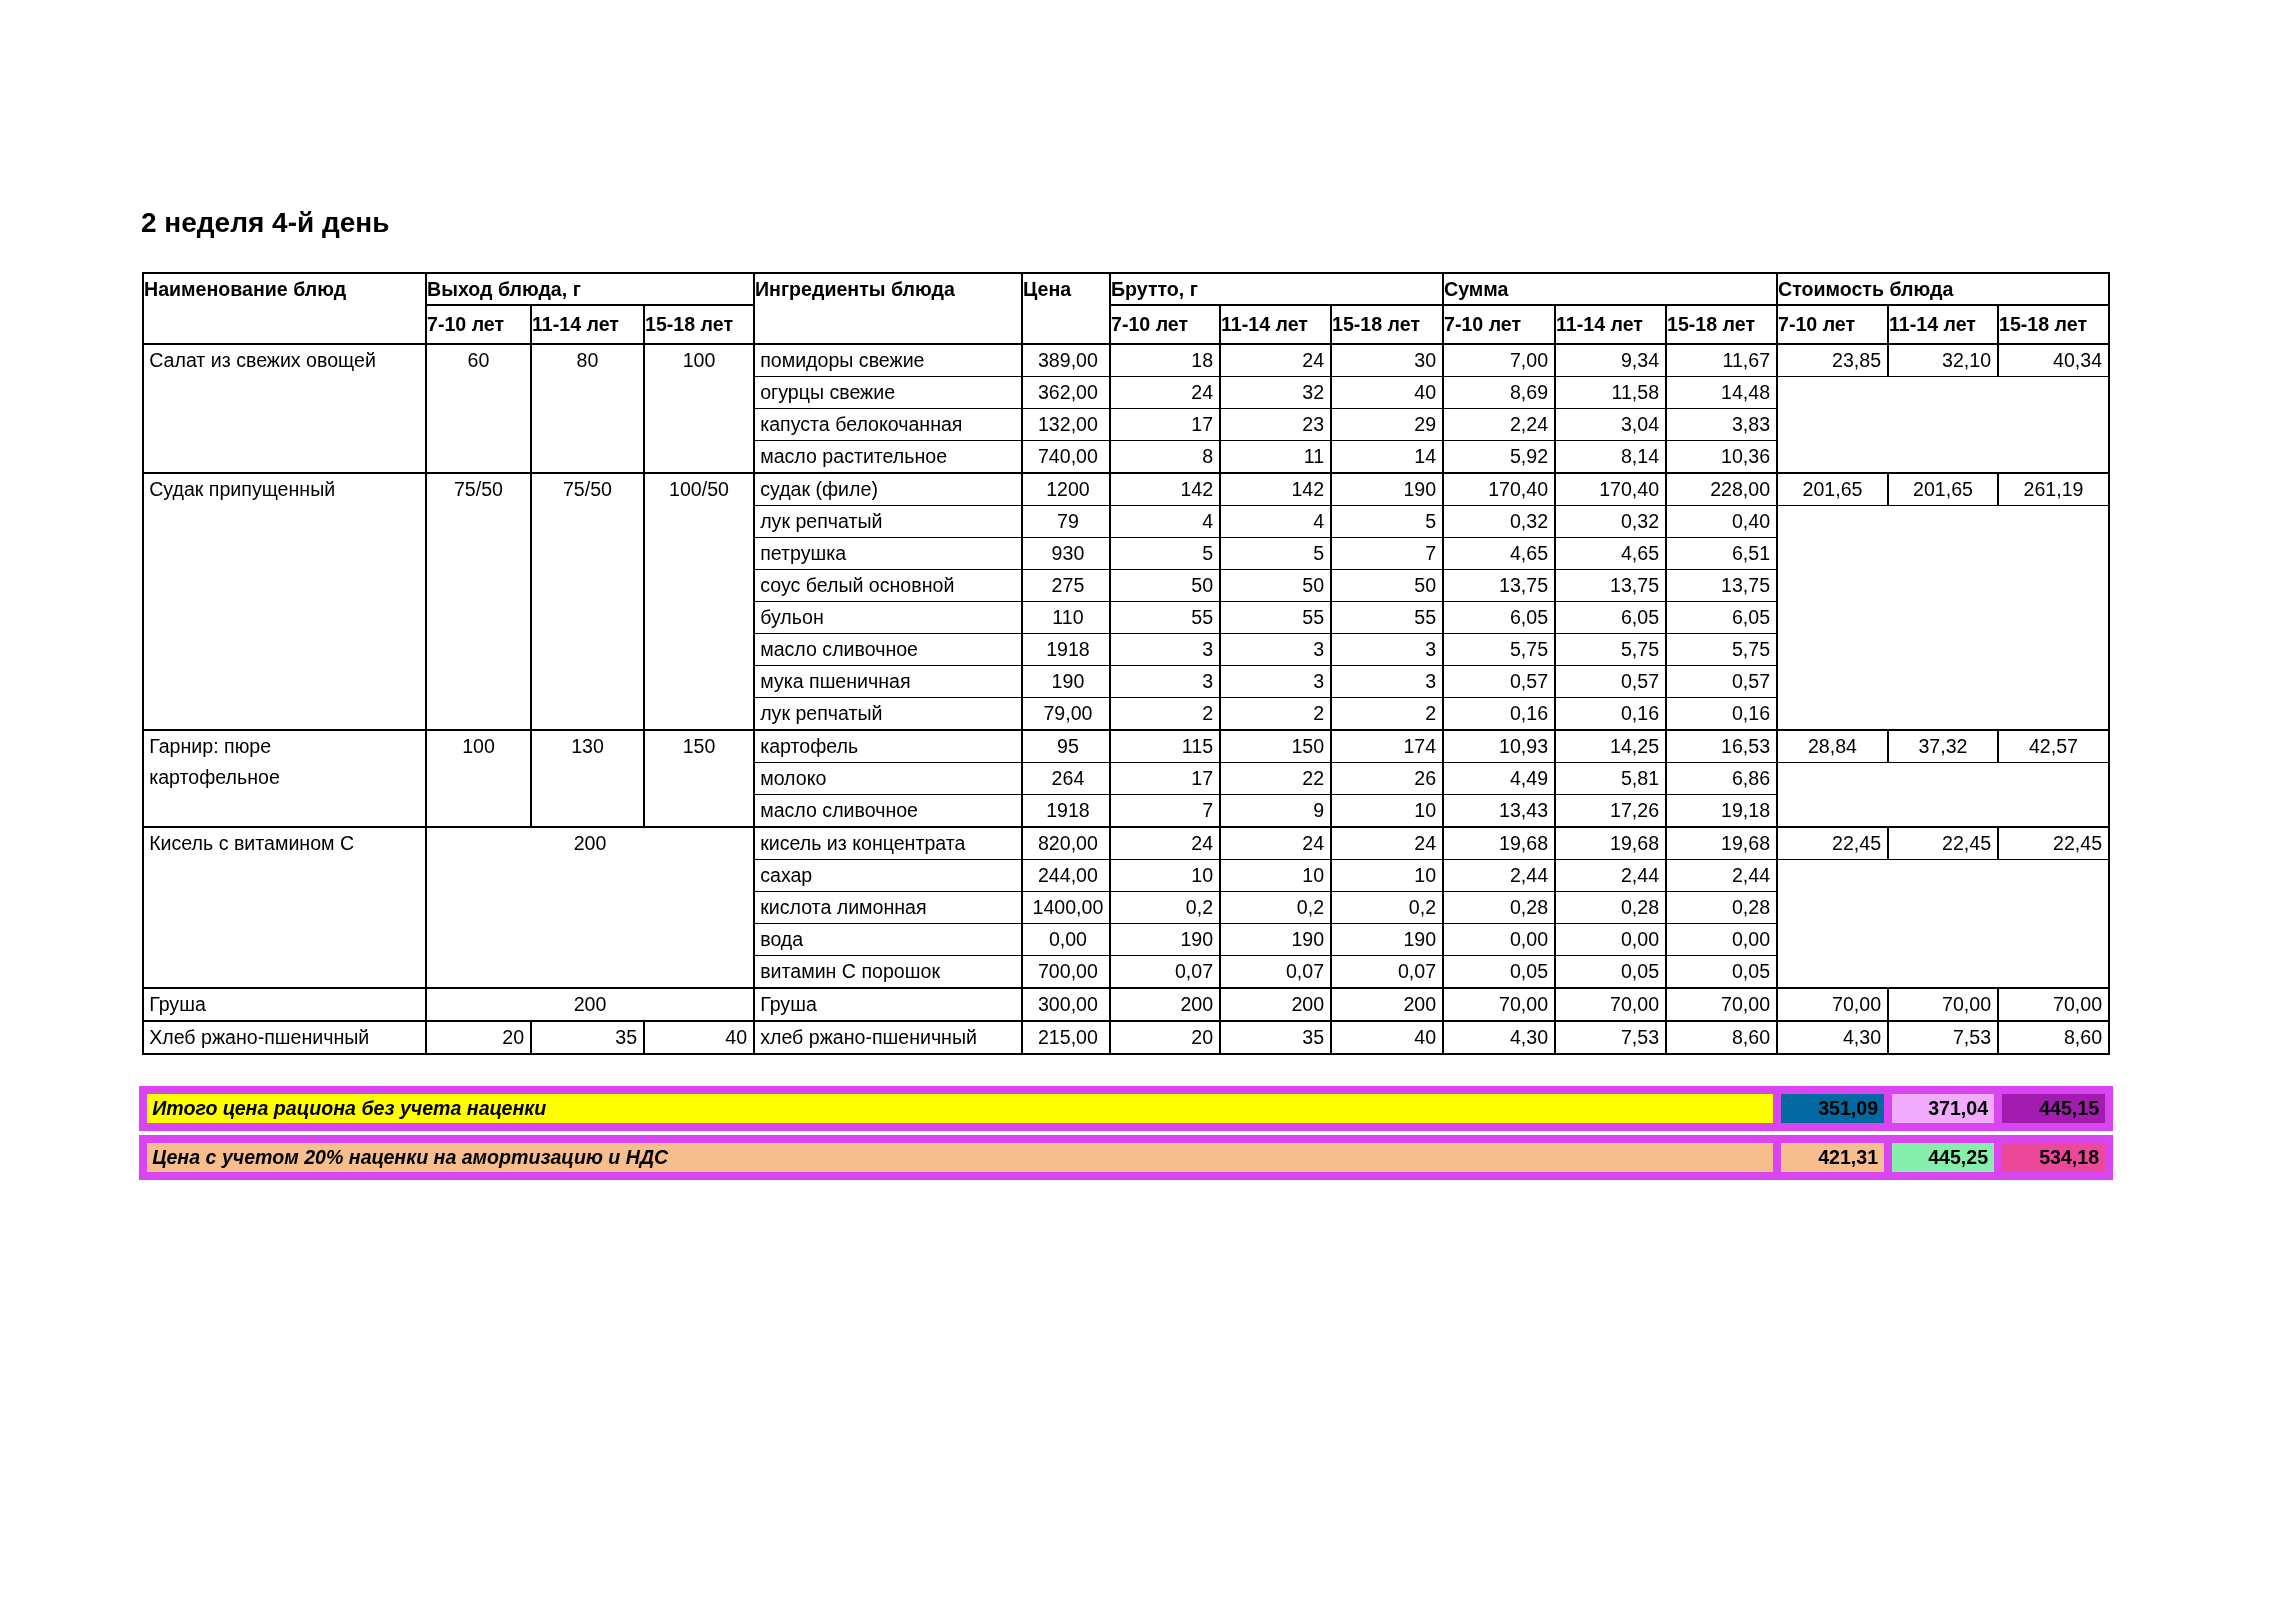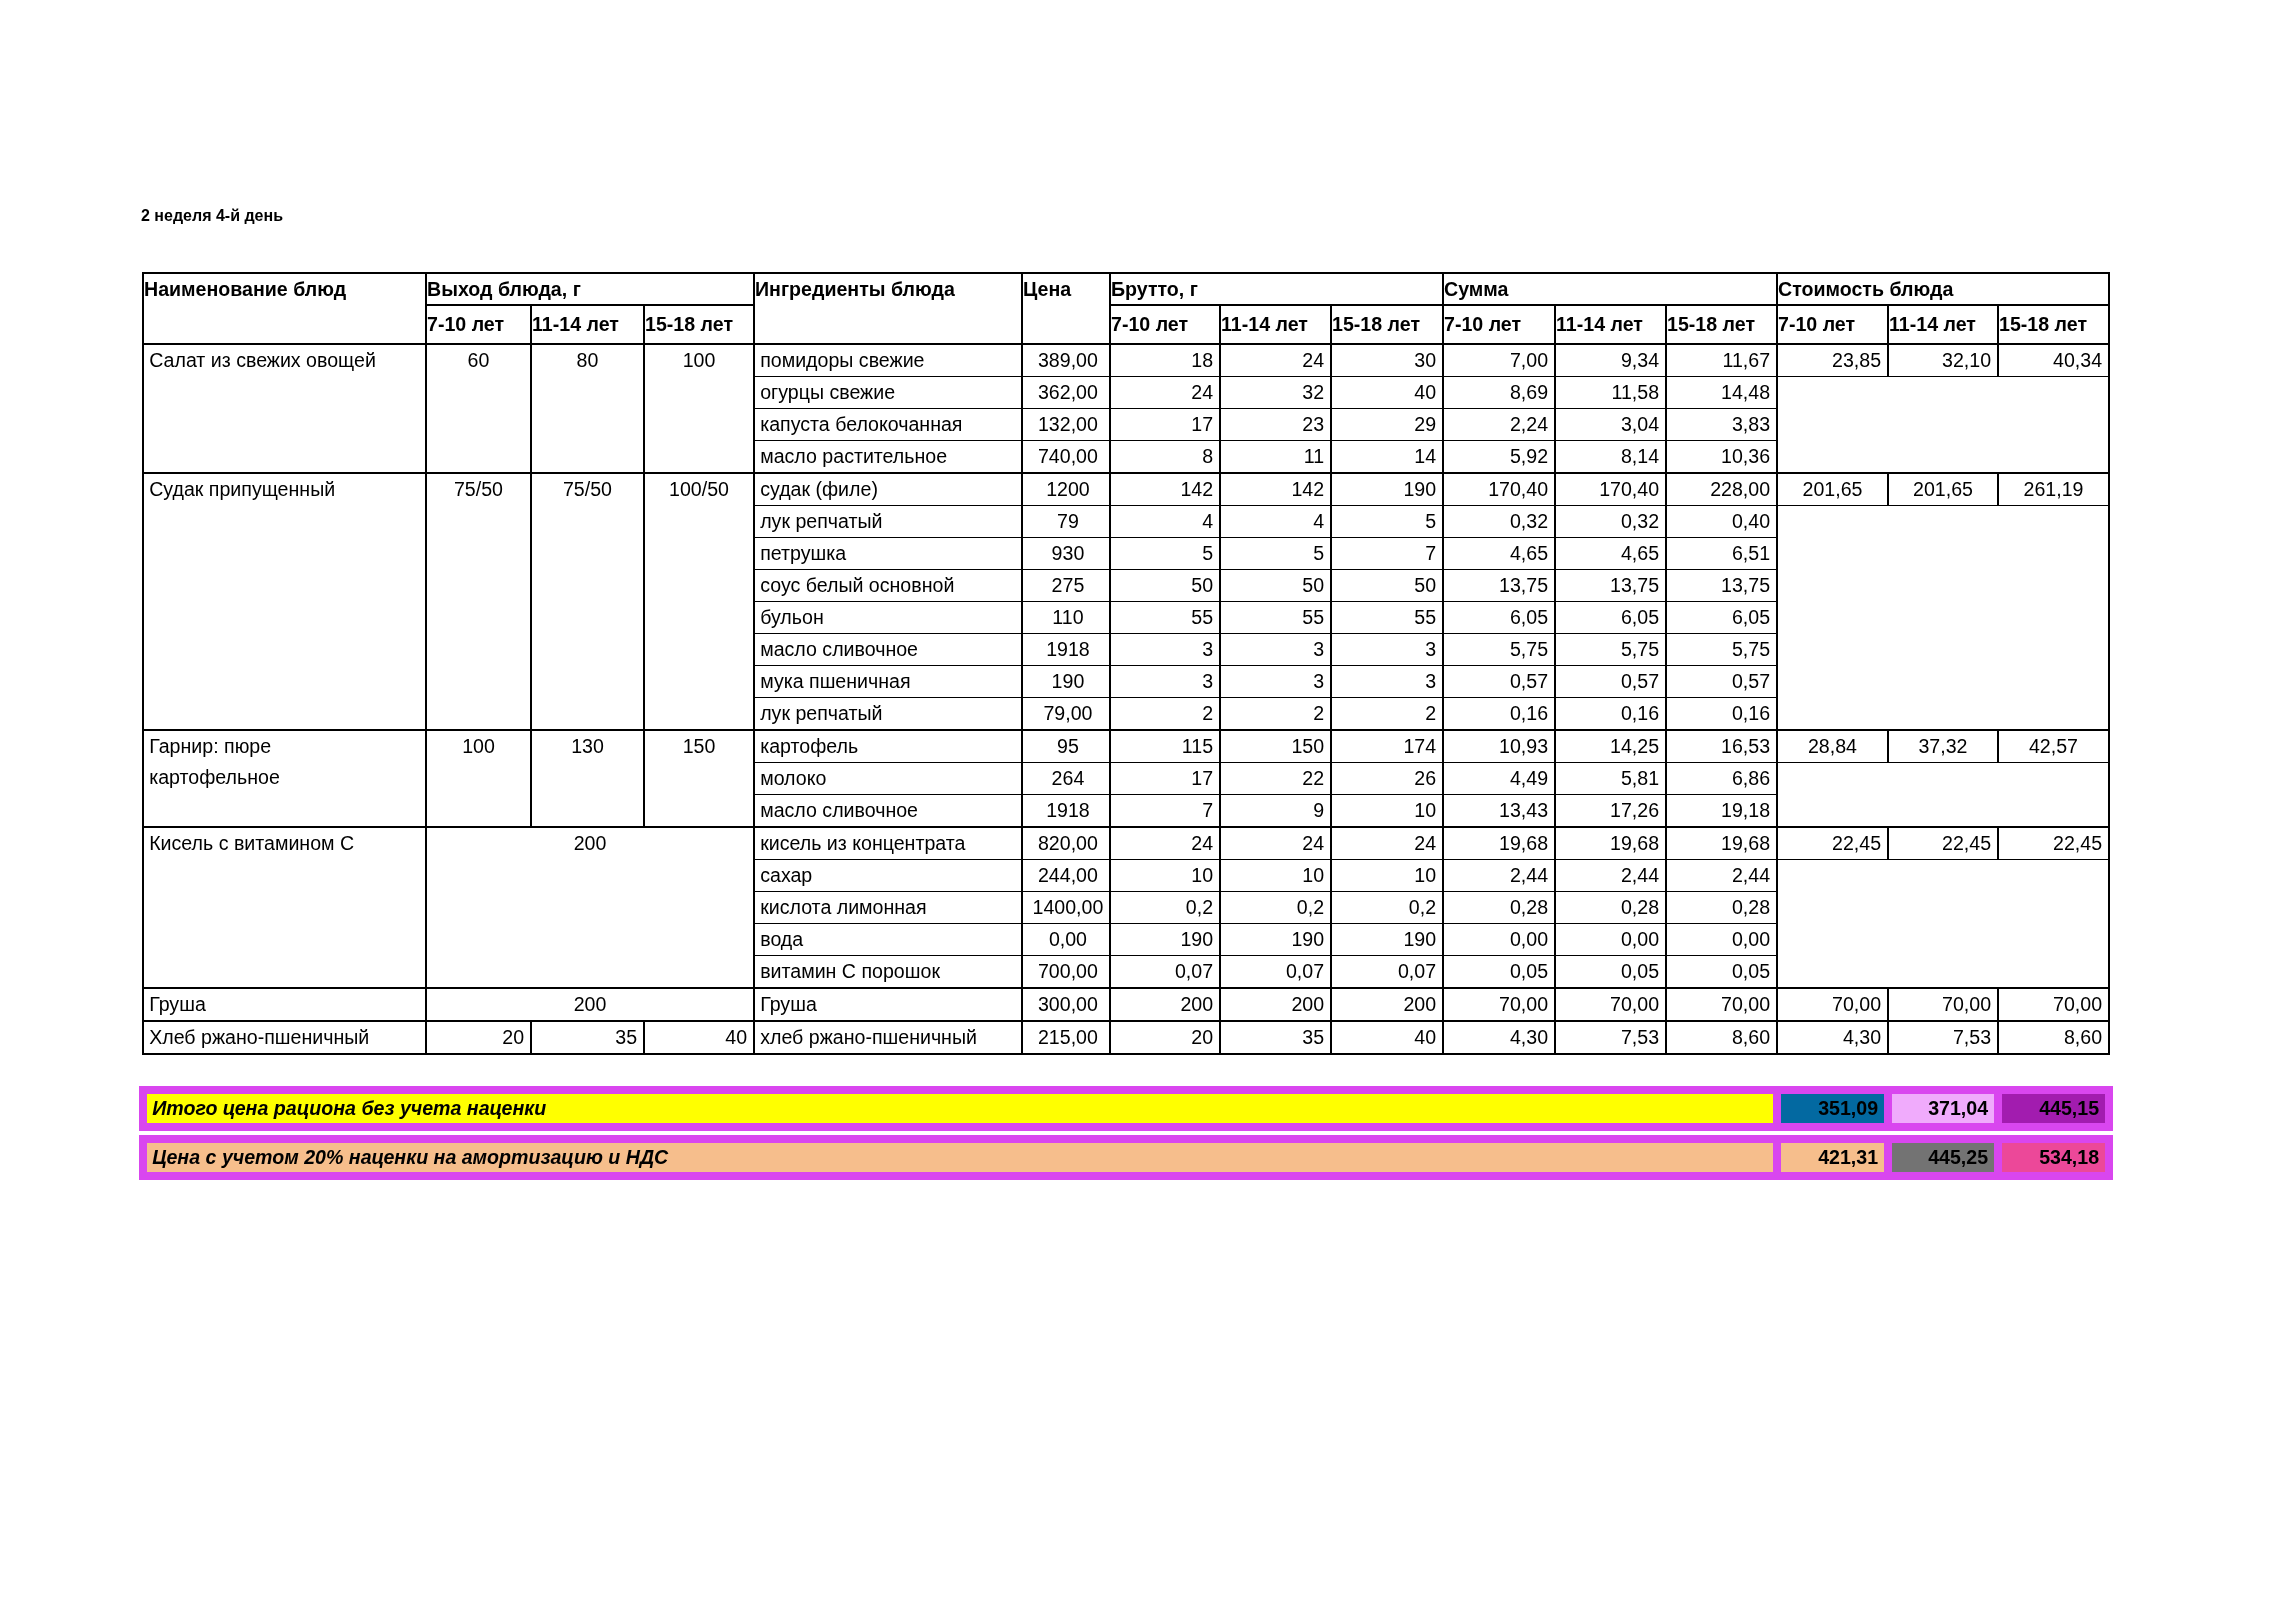--- a/index.html
+++ b/index.html
@@ -3,21 +3,21 @@
 <meta charset="utf-8">
 <style>
   html, body { margin: 0; padding: 0; }
   body {
     width: 2295px; height: 1623px; position: relative;
     background: #ffffff; color: #000;
     font-family: "Liberation Sans", sans-serif;
   }
   .title {
     position: absolute; left: 141px; top: 207px;
-    font-size: 16px; font-weight: bold; white-space: nowrap;
+    font-size: 28px; font-weight: bold; white-space: nowrap;
   }
   table.menu {
     position: absolute; left: 139px; top: 272px;
     border-collapse: collapse; table-layout: fixed;
   }
   th, td {
     border-left: 2px solid #000; border-right: 2px solid #000;
     font-size: 19.6px; padding: 0; overflow: hidden;
   }
   thead th {
@@ -363,19 +363,19 @@
           <td class="val" style="background: #0369a1;">351,09</td>
           <td class="val" style="background: #f0abfc;">371,04</td>
           <td class="val" style="background: #a21caf;">445,15</td>
         </tr>
         <tr class="gap2">
           <td colspan="15"></td>
         </tr>
         <tr class="total">
           <td class="label" colspan="12" style="background: rgb(246, 190, 140);">Цена с учетом 20% наценки на амортизацию и НДС</td>
           <td class="val" style="background: rgb(246, 190, 140);">421,31</td>
-          <td class="val" style="background: #737373;">445,25</td>
+          <td class="val" style="background: #86efac;">445,25</td>
           <td class="val" style="background: #ec4899;">534,18</td>
         </tr>
       </tbody>
   </table>
 </div>
 
 
 </body></html>

